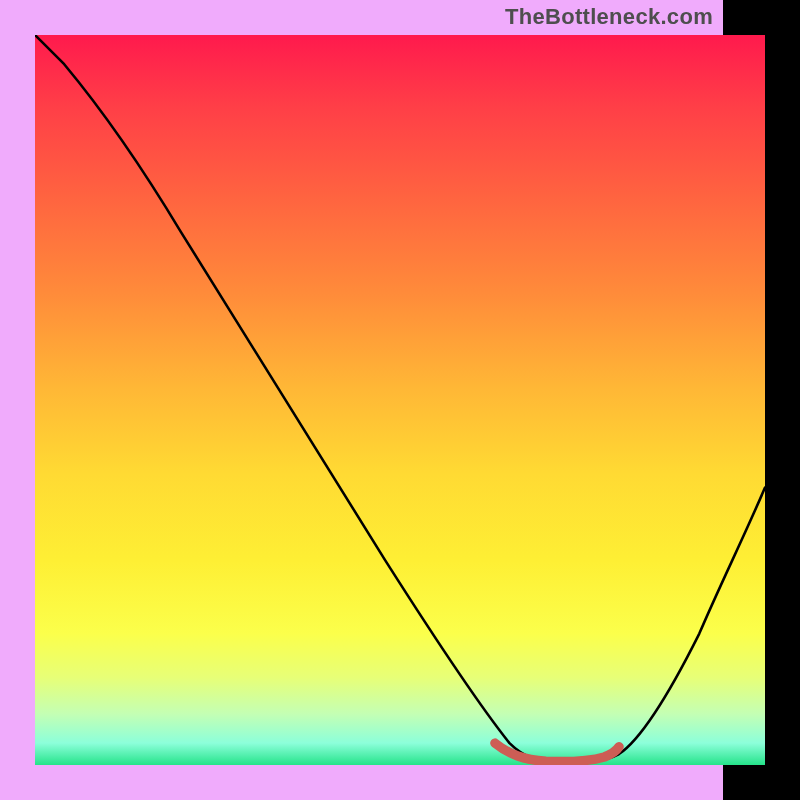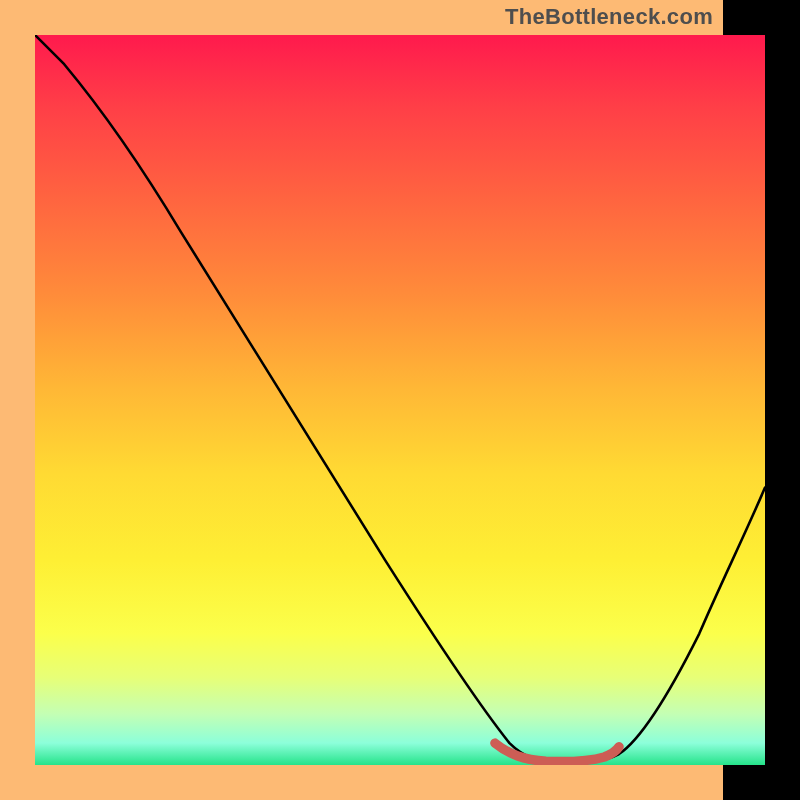--- a/index.html
+++ b/index.html
@@ -8,21 +8,21 @@
     width: 800px;
     height: 800px;
     background: #000;
     overflow: hidden;
     font-family: Arial, Helvetica, sans-serif;
   }
   .frame {
     position: relative;
     width: 723px;
     height: 800px;
-    background: #fdba74;
+    background: #f0abfc;
   }
   .watermark {
     position: absolute;
     top: 4px;
     right: 10px;
     color: #4e4e4e;
     font-size: 22px;
     font-weight: 600;
     letter-spacing: 0.3px;
     z-index: 10;

